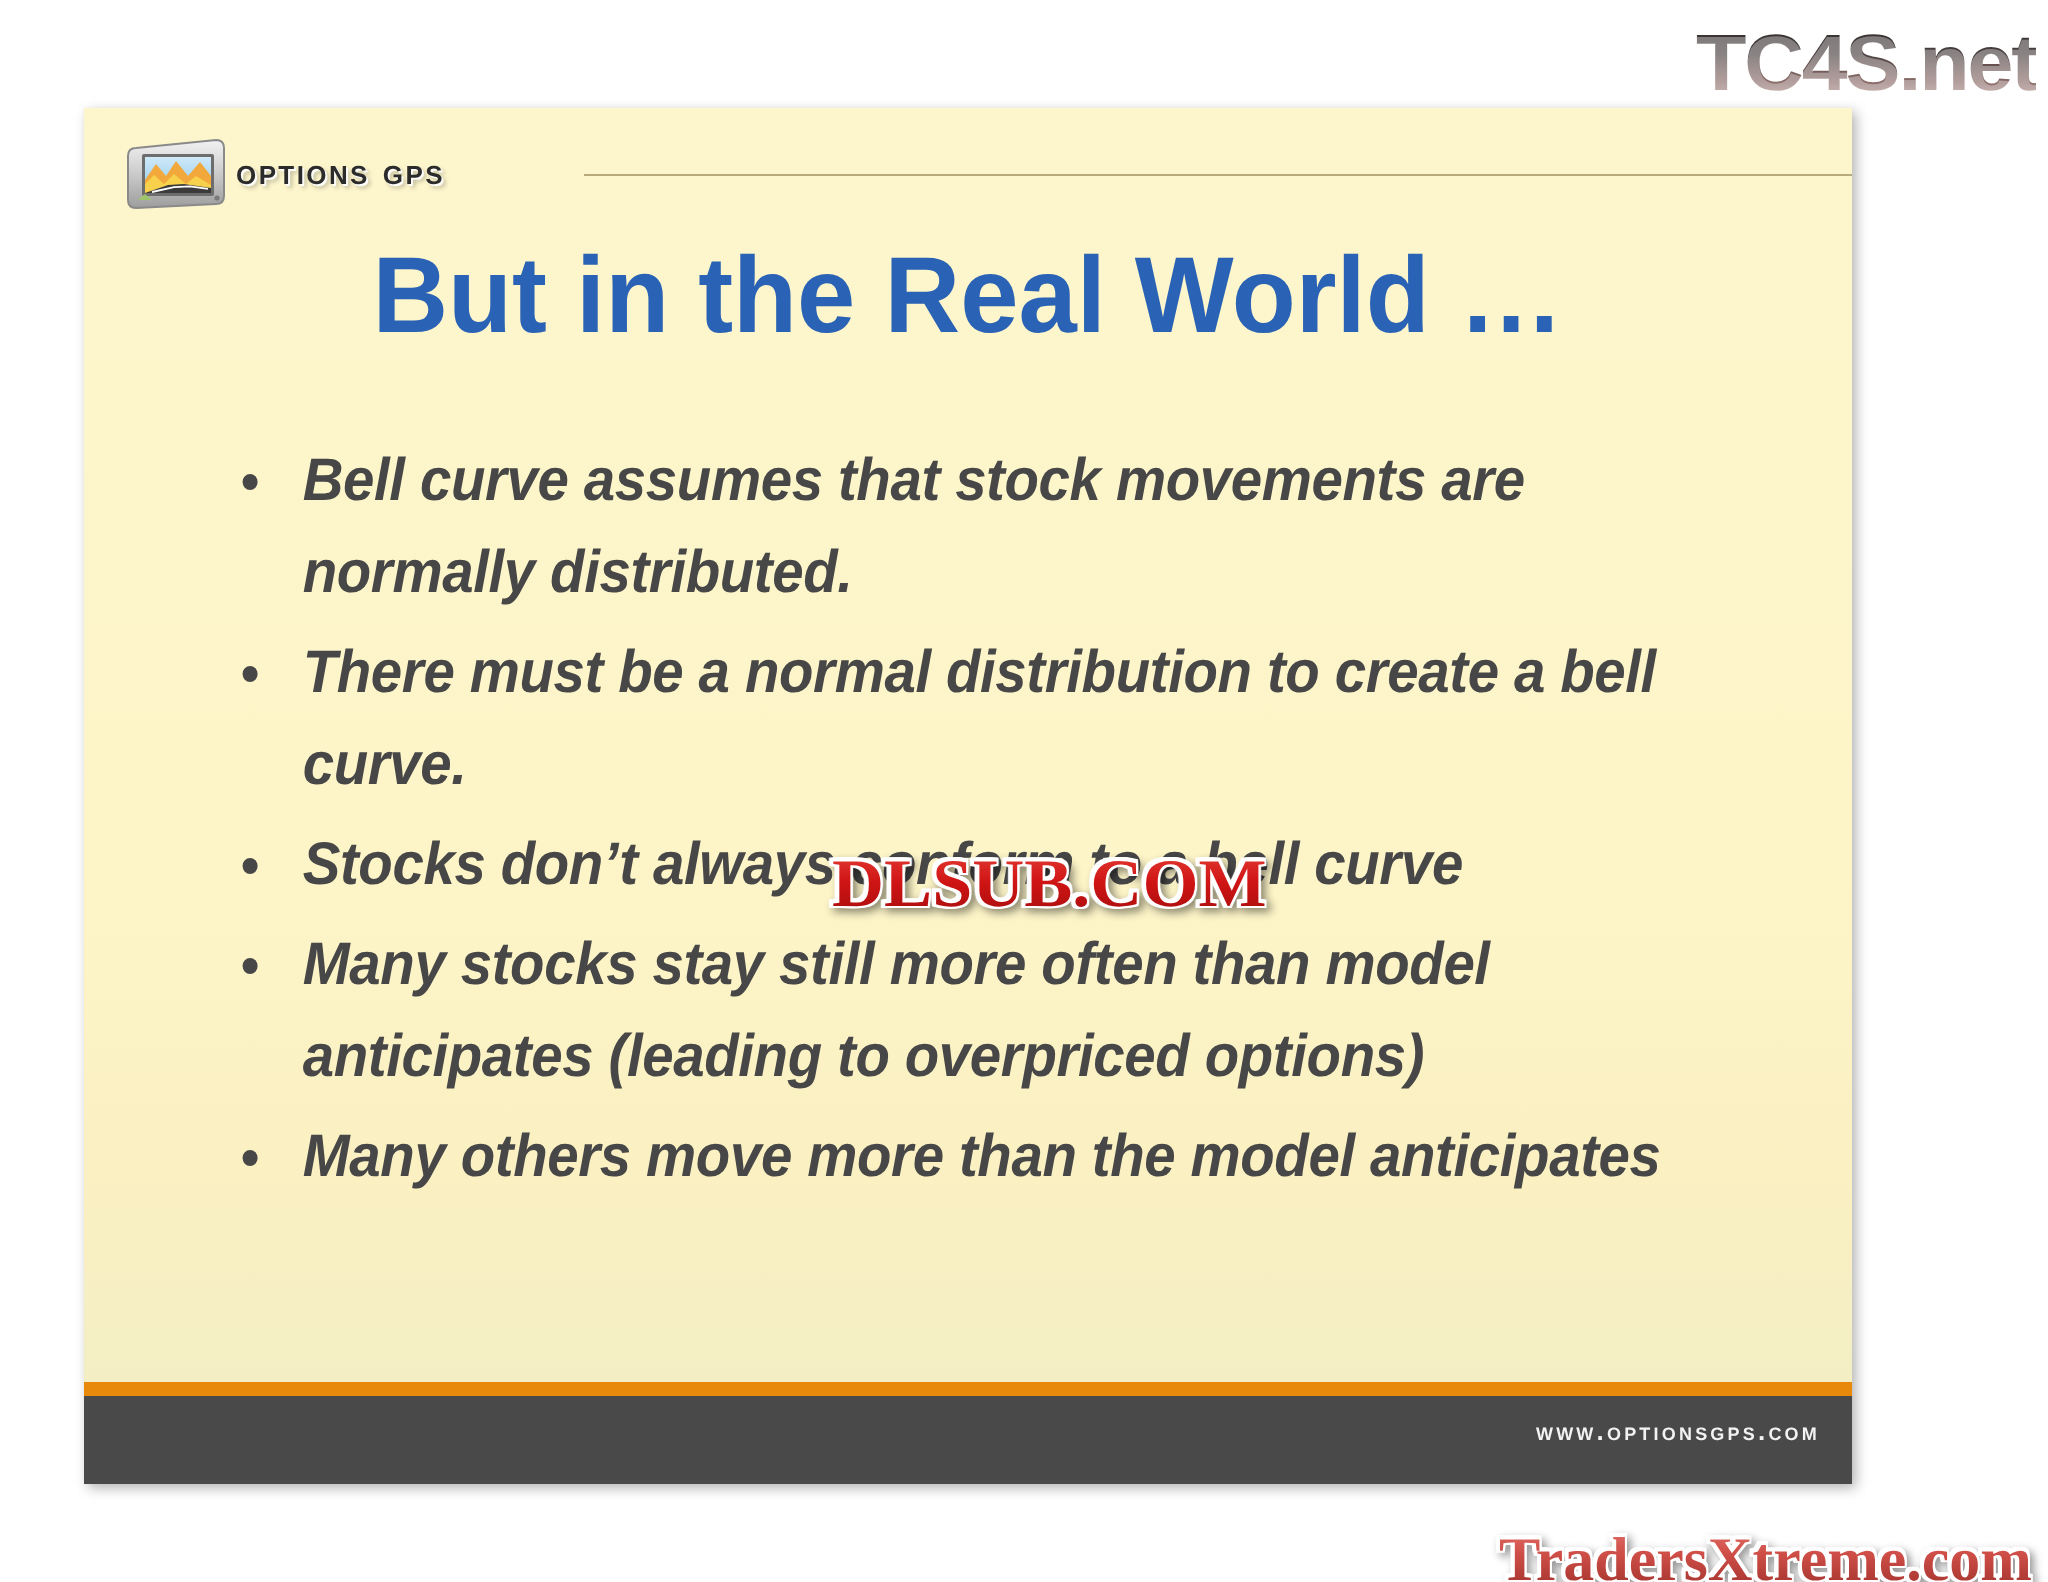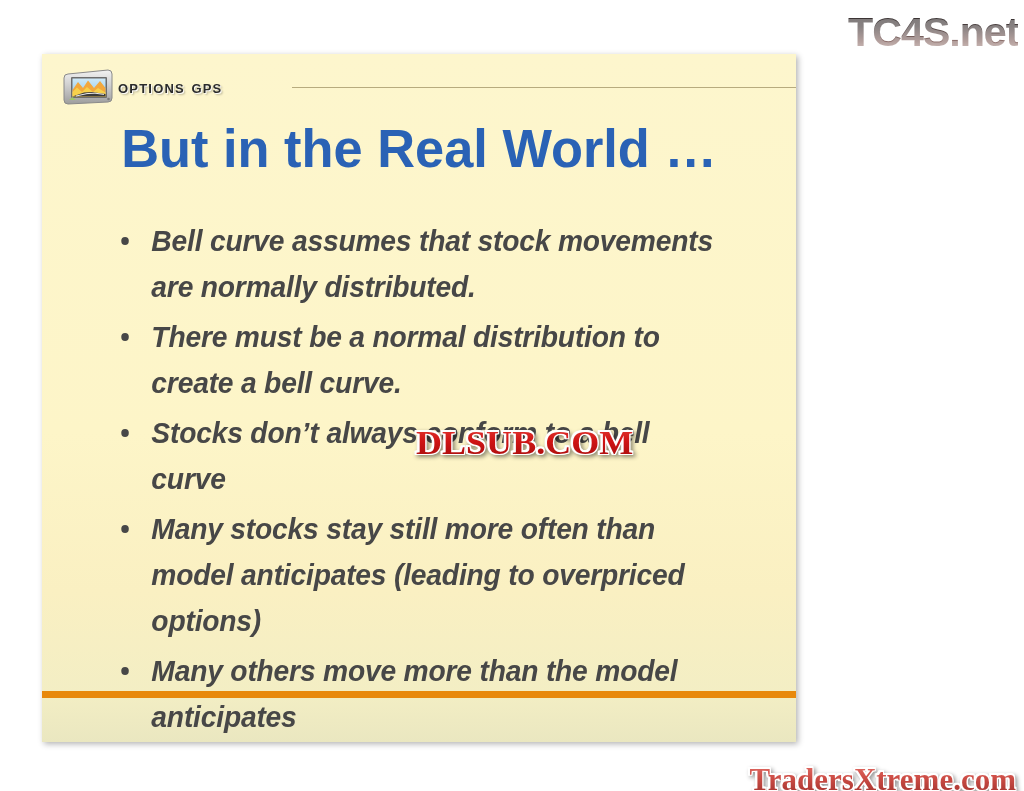--- a/index.html
+++ b/index.html
@@ -34,21 +34,21 @@
     text-shadow:0 1px 0 rgba(255,255,255,0.35);
     transform:scaleX(1.03);
     transform-origin:right top;
     white-space:nowrap;
   }
 
   
   .slide {
     position:absolute;
     left:42px; top:42px;
-    width:754px; height:688px;
+    width:884px; height:688px;
     background:linear-gradient(180deg,
         #fdf6cd 0%,
         #fdf5c8 55%,
         #faf0c2 78%,
         #f3eec4 93%,
         #eae7c0 100%);
     box-shadow:2px 2px 6px rgba(0,0,0,0.30);
     overflow:hidden;
   }
 
@@ -270,17 +270,20 @@
       </li>
       <li>
         <span class="dot"></span>
         <span>Many others move more than the model anticipates</span>
       </li>
     </ul>
 
     <div class="watermark">DLSUB.COM</div>
 
     <div class="footer-stripe"></div>
+    <div class="footer-bar">
+      <div class="footer-url">www.OptionsGPS.com</div>
+    </div>
   </div>
 
   <div class="tx-banner">TradersXtreme.com</div>
 
 </div>
 
 </body></html>

